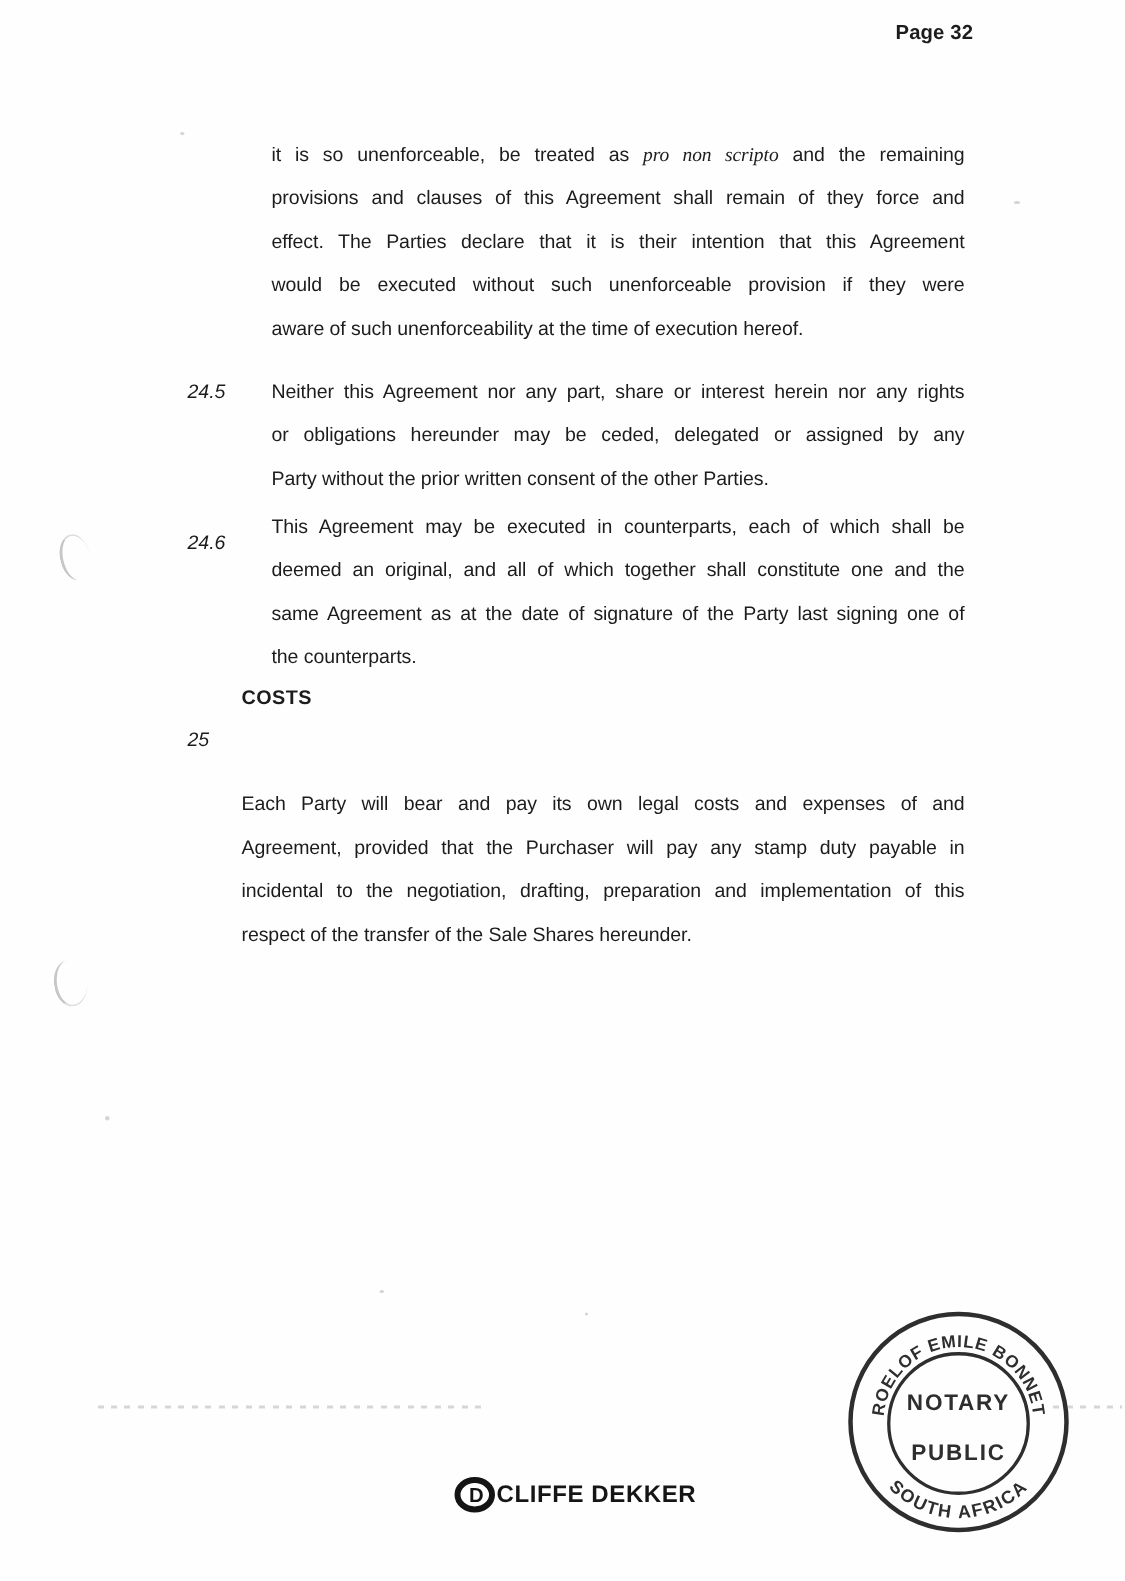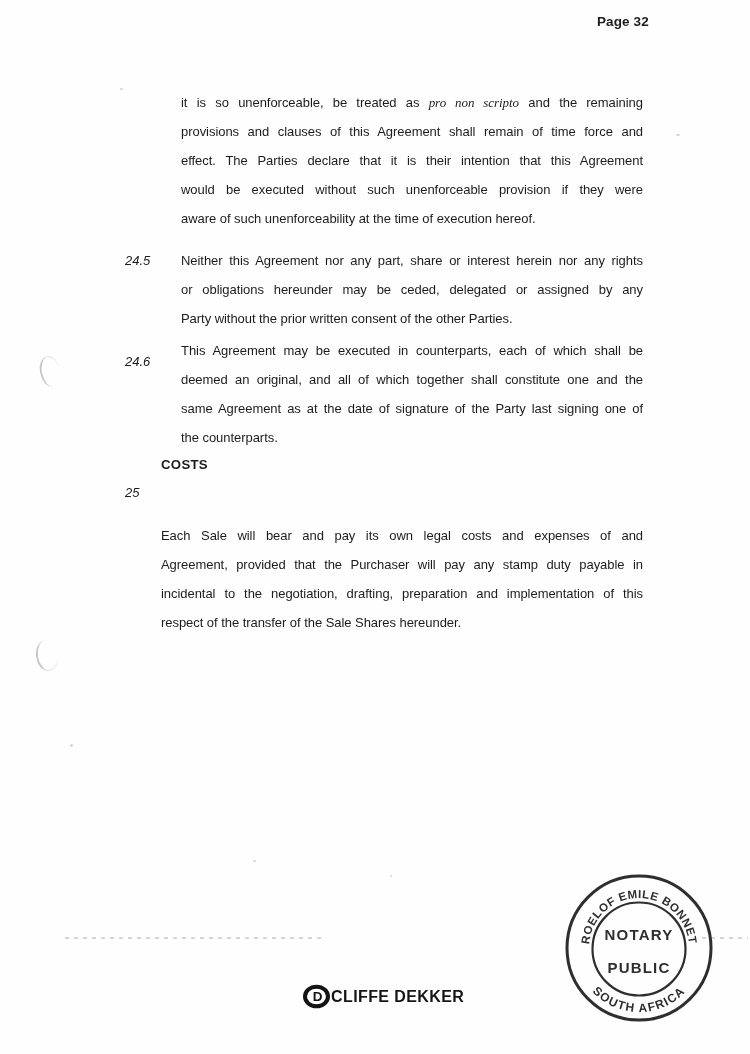--- a/index.html
+++ b/index.html
@@ -65,21 +65,21 @@
 </head>
 <body>
 
 <div class="doc">
 
   <div class="page-num">Page 32</div>
 
   <div class="para" style="top:88px;">
     <div class="tline"><span>it is so unenforceable, be treated as </span><span class="it">pro non scripto</span><span> and the remaining</span></div>
     <div class="lines">
-        <div>provisions and clauses of this Agreement shall remain of time force and</div>
+        <div>provisions and clauses of this Agreement shall remain of they force and</div>
         <div>effect.  The Parties declare that it is their intention that this Agreement</div>
         <div>would be executed without such unenforceable provision if they were</div>
         <div class="tlast">aware of such unenforceability at the time of execution hereof.</div>
       </div>
   </div>
 
   <div class="cnum" style="top:246px;">24.5</div>
   <div class="para" style="top:246px;">
     <div class="lines">
         <div>Neither this Agreement nor any part, share or interest herein nor any rights</div>
@@ -95,21 +95,21 @@
         <div>deemed an original, and all of which together shall constitute one and the</div>
         <div>same Agreement as at the date of signature of the Party last signing one of</div>
         <div class="tlast">the counterparts.</div>
       </div>
   </div>
 
   <div class="cnum" style="top:478px;">25</div>
   <div class="cheading" style="top:450px;">COSTS</div>
   <div class="para costs" style="top:521px;">
     <div class="lines">
-        <div>Each Sale will bear and pay its own legal costs and expenses of and</div>
+        <div>Each Party will bear and pay its own legal costs and expenses of and</div>
         <div>Agreement, provided that the Purchaser will pay any stamp duty payable in</div>
         <div>incidental to the negotiation, drafting, preparation and implementation of this</div>
         <div class="tlast">respect of the transfer of the Sale Shares hereunder.</div>
       </div>
   </div>
 
   <div class="curve curve1"></div>
   <div class="curve curve2"></div>
   <div class="sp sp1"></div>
   <div class="sp sp2"></div>

